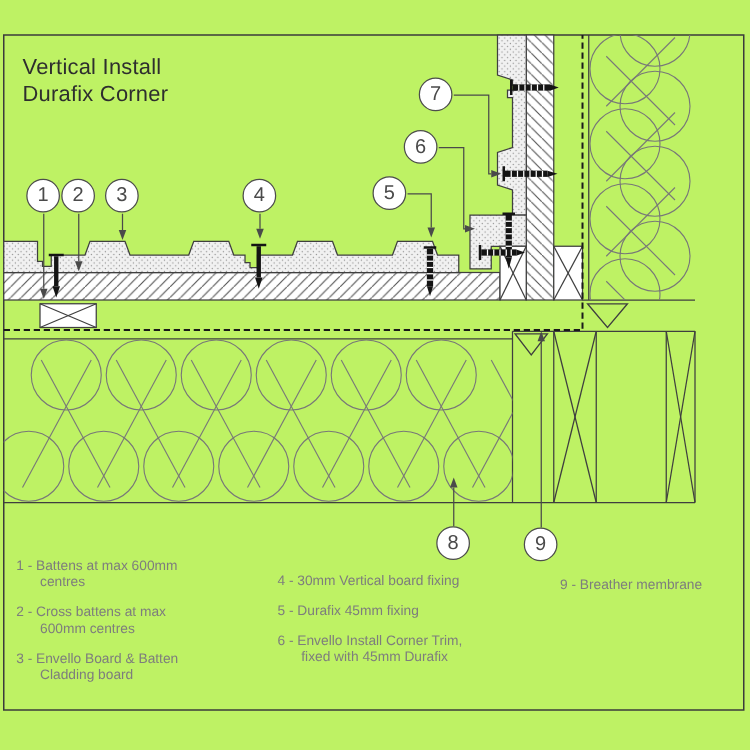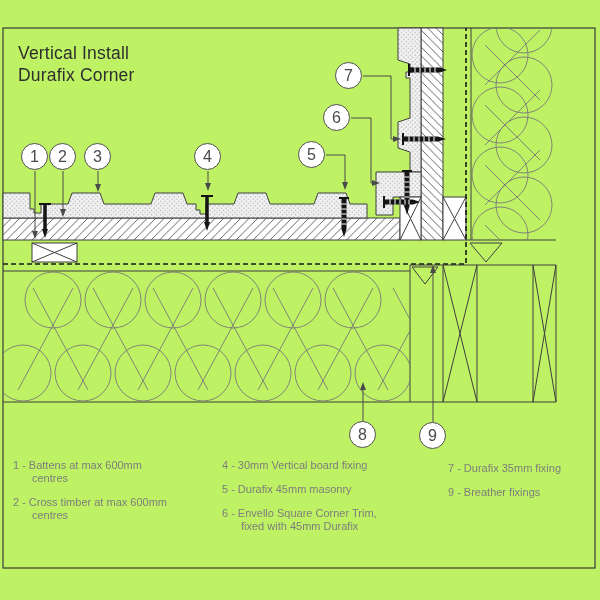--- a/index.html
+++ b/index.html
@@ -244,42 +244,42 @@
 <div class="callout" style="left:49px;top:143px">2</div>
 <div class="callout" style="left:84px;top:143px">3</div>
 <div class="callout" style="left:194px;top:143px">4</div>
 <div class="callout" style="left:298px;top:141px">5</div>
 <div class="callout" style="left:323px;top:104px">6</div>
 <div class="callout" style="left:335px;top:62px">7</div>
 <div class="callout" style="left:349px;top:421px">8</div>
 <div class="callout" style="left:419px;top:422px">9</div>
 
 <div>
-  <div class="legend-col" style="left:13px;top:459px;width:158px">
+  <div class="legend-col" style="left:13px;top:447px;width:158px">
     <div class="legend-item">
       <span class="num">1 -</span><span>Battens at max 600mm centres</span>
     </div>
     <div class="legend-item">
-      <span class="num">2 -</span><span>Cross timber at max 600mm centres</span>
+      <span class="num">2 -</span><span>Cross battens at max 600mm centres</span>
+    </div>
+    <div class="legend-item">
+      <span class="num">3 -</span><span>Envello Board &amp; Batten Cladding board</span>
     </div>
   </div>
   <div class="legend-col" style="left:222px;top:459px;width:160px">
     <div class="legend-item">
       <span class="num">4 -</span><span>30mm Vertical board fixing</span>
     </div>
     <div class="legend-item">
-      <span class="num">5 -</span><span>Durafix 45mm masonry</span>
-    </div>
-    <div class="legend-item">
-      <span class="num">6 -</span><span>Envello Square Corner Trim, fixed with 45mm Durafix</span>
+      <span class="num">5 -</span><span>Durafix 45mm fixing</span>
+    </div>
+    <div class="legend-item">
+      <span class="num">6 -</span><span>Envello Install Corner Trim, fixed with 45mm Durafix</span>
     </div>
   </div>
   <div class="legend-col" style="left:448px;top:462px;width:142px">
     <div class="legend-item">
-      <span class="num">7 -</span><span>Durafix 35mm fixing</span>
-    </div>
-    <div class="legend-item">
-      <span class="num">9 -</span><span>Breather fixings</span>
+      <span class="num">9 -</span><span>Breather membrane</span>
     </div>
   </div>
 </div>
 
 </div>
 
 </body></html>

